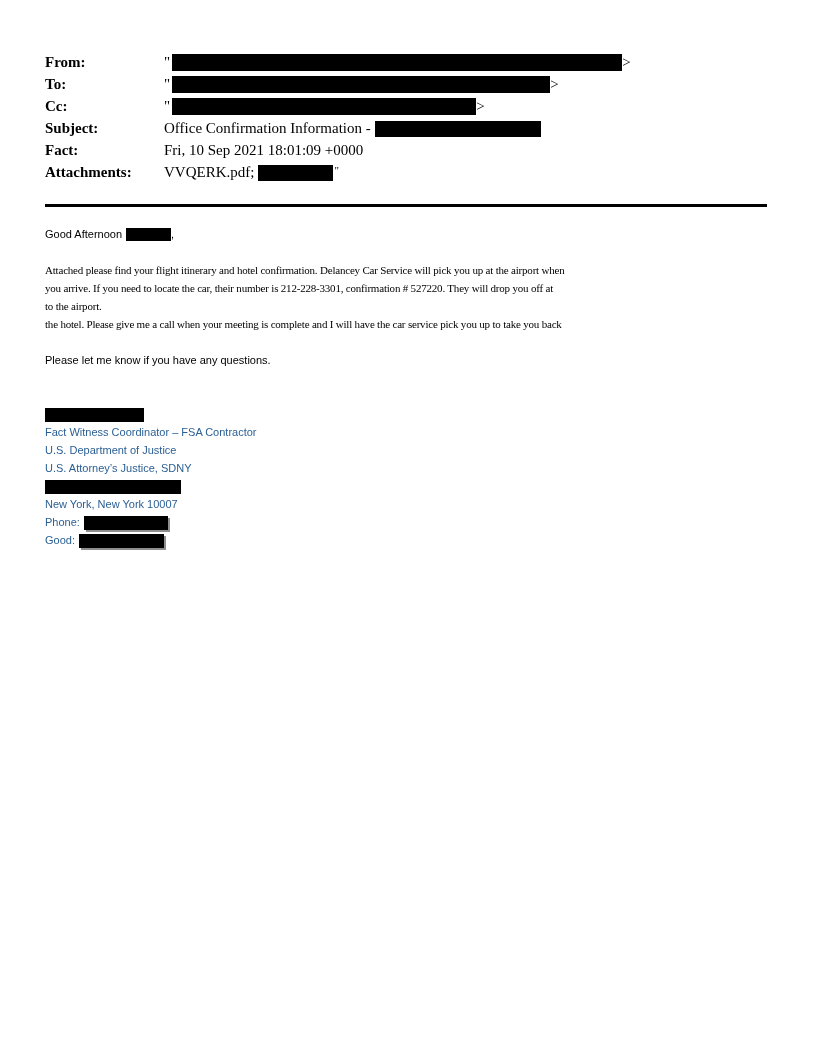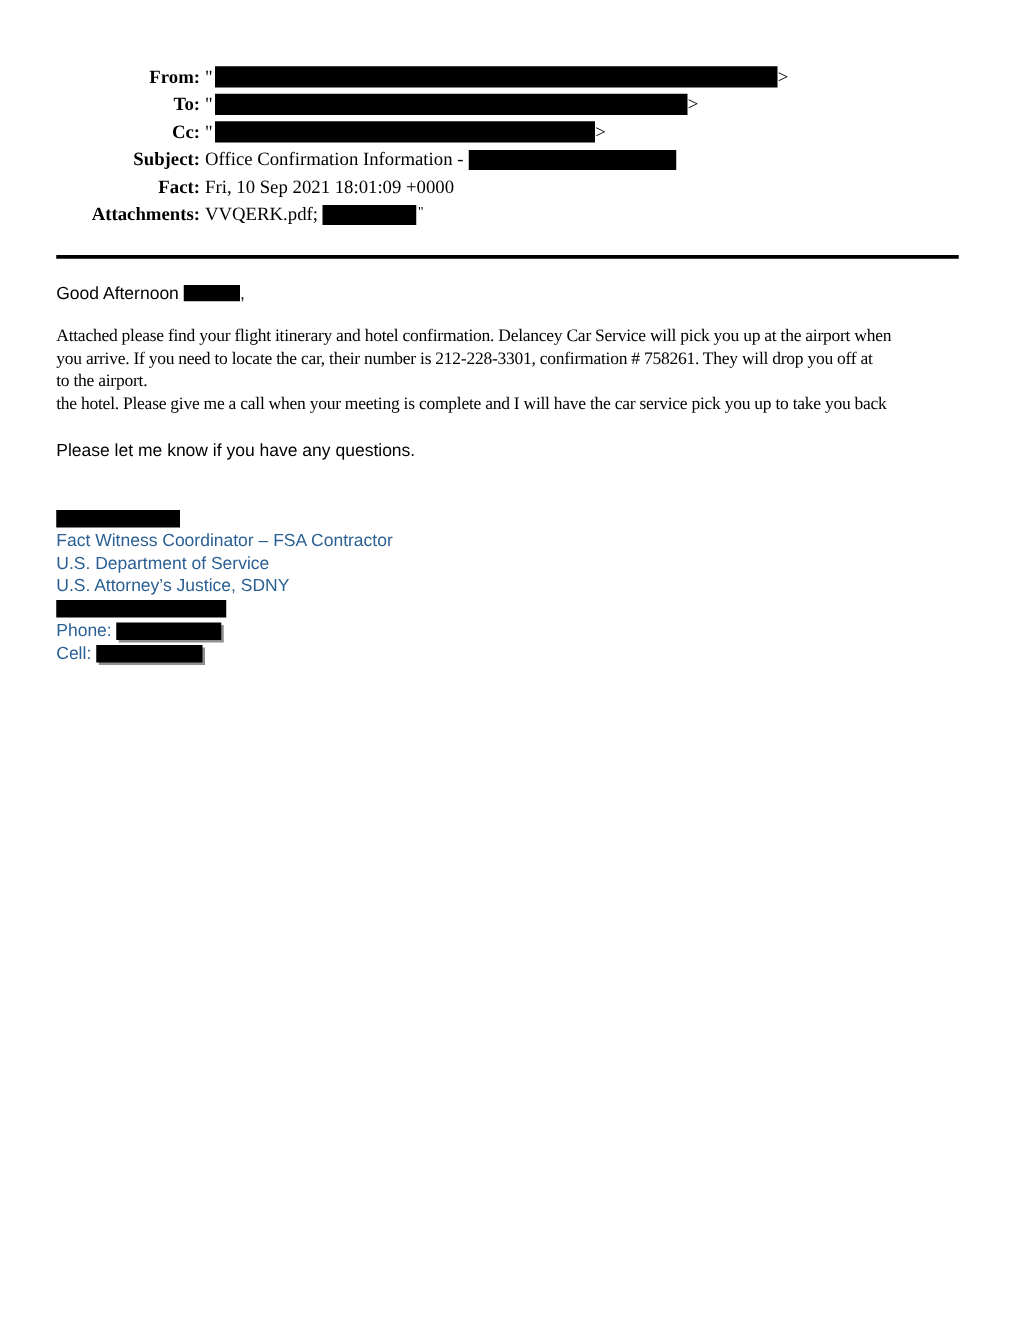--- a/index.html
+++ b/index.html
@@ -26,21 +26,20 @@
     color: #000000;
   }
   .hrow {
     height: 22px;
     line-height: 22px;
     white-space: nowrap;
   }
   .hlabel {
     display: inline-block;
     width: 115px;
-    text-align: right;
     font-weight: bold;
   }
   .hvalue {
     margin-left: 4px;
   }
   .rbar {
     display: inline-block;
     background: var(--redact, #000);
     height: 17px;
     vertical-align: middle;
@@ -64,21 +63,21 @@
     width: 722px;
     height: 3px;
     background: #000000;
   }
 
   
   .ebody {
     position: absolute;
     left: 45px;
     top: 225px;
-    font-size: 14px;
+    font-size: 11px;
     line-height: 18px;
     color: #000000;
   }
   .bline {
     height: 18px;
     white-space: nowrap;
   }
   .pline {
     letter-spacing: -0.2px;
     font-family: Liberation Serif, serif;
@@ -148,41 +147,42 @@
 
   <div class="rule"></div>
 
   <div class="ebody">
 
     <div class="bline"><span>Good Afternoon</span><span class="rbar body-bar inline-bar-gap" style="width:45px"></span><span>,</span></div>
 
     <div class="bline"></div>
 
     <div class="bline pline">Attached please find your flight itinerary and hotel confirmation. Delancey Car Service will pick you up at the airport when</div>
-    <div class="bline pline">you arrive. If you need to locate the car, their number is 212-228-3301, confirmation # 758261. They will drop you off at</div>
+    <div class="bline pline">you arrive. If you need to locate the car, their number is 212-228-3301, confirmation # 527220. They will drop you off at</div>
     <div class="bline pline">to the airport.</div>
     <div class="bline pline">the hotel. Please give me a call when your meeting is complete and I will have the car service pick you up to take you back</div>
 
     <div class="bline"></div>
 
     <div class="bline">Please let me know if you have any questions.</div>
 
     <div class="bline"></div>
 
 
     <div class="bline"></div>
 
     <div class="bline barline"><span class="rbar body-bar tall" style="width:99px"></span></div>
 
     <div class="bline blue">Fact Witness Coordinator – FSA Contractor</div>
-    <div class="bline blue">U.S. Department of Service</div>
+    <div class="bline blue">U.S. Department of Justice</div>
     <div class="bline blue">U.S. Attorney’s Justice, SDNY</div>
 
     <div class="bline barline"><span class="rbar body-bar tall" style="width:136px"></span></div>
 
+    <div class="bline blue">New York, New York 10007</div>
 
     <div class="bline blue"><span>Phone:</span><span class="rbar body-bar tall shadowed inline-bar-gap" style="width:84px"></span></div>
 
-    <div class="bline blue"><span>Cell:</span><span class="rbar body-bar tall shadowed inline-bar-gap" style="width:85px"></span></div>
+    <div class="bline blue"><span>Good:</span><span class="rbar body-bar tall shadowed inline-bar-gap" style="width:85px"></span></div>
 
   </div>
 
 </div>
 
 </body></html>

